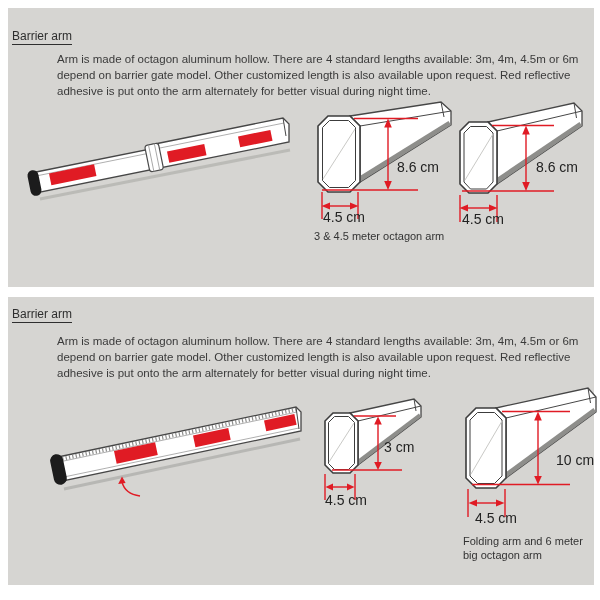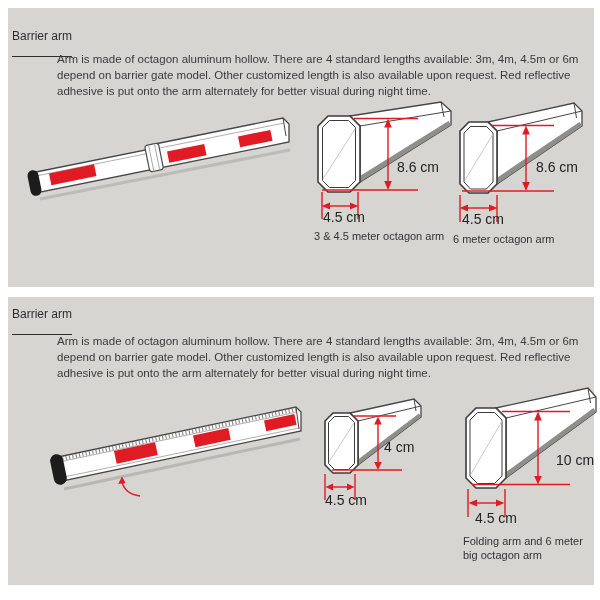--- a/index.html
+++ b/index.html
@@ -6,21 +6,21 @@
     --red:#e01b24;
     --panel-bg:#d6d5d2;
     --ink:#2e2e2e;
   }
   *{margin:0;padding:0;box-sizing:border-box}
   html,body{width:600px;height:600px;background:#fff;overflow:hidden;
     font-family:"Liberation Sans", sans-serif;}
   .page{position:relative;width:600px;height:600px;background:#fff}
   .panel{position:absolute;left:8px;width:586px;background:var(--panel-bg)}
   .heading{position:absolute;left:4px;font-size:12px;color:var(--ink)}
-  .heading span{border-bottom:1px solid currentColor;padding-bottom:13px}
+  .heading span{border-bottom:1px solid currentColor;padding-bottom:1px}
   .para{position:absolute;left:49px;font-size:11.5px;line-height:16px;
     color:#3a3a3a;white-space:pre-line}
   .diagram{position:absolute}
   .dim{position:absolute;font-size:14px;color:#222;white-space:nowrap}
   .caption{position:absolute;font-size:11px;color:#333;line-height:1.3;white-space:pre-line}
   .callout{position:absolute;font-size:10px;color:#1f1f1f;line-height:12.6px;white-space:pre-line}
   svg{display:block}
   .red-line{stroke:var(--red);stroke-width:1.4;fill:none}
   .red-fill{fill:var(--red);stroke:none}
   .outline{fill:#fff;stroke:#464646;stroke-width:1.3}
@@ -107,21 +107,20 @@
         <polygon class="red-fill" points="74,25.5 70.2,34.5 77.8,34.5"></polygon>
         <polygon class="red-fill" points="74,91 70.2,82 77.8,82"></polygon>
         <line class="red-line" x1="8" y1="95" x2="8" y2="122"></line>
         <line class="red-line" x1="45" y1="95" x2="45" y2="122"></line>
         <line class="red-line" x1="13" y1="108" x2="40" y2="108"></line>
         <polygon class="red-fill" points="7.5,108 16,104.4 16,111.6"></polygon>
         <polygon class="red-fill" points="45.5,108 37,104.4 37,111.6"></polygon>
       </svg>
       <div class="dim" style="left:84px;top:59px">8.6 cm</div>
       <div class="dim" style="left:10px;top:111px">4.5 cm</div>
-      <div class="caption" style="left:1px;top:132px;width:138px">6 meter octagon arm</div>
     </div>
   </section>
 
   <section class="panel" style="top:297px;height:288px">
 
     <div class="heading" style="top:10px">
       <span>Barrier arm</span>
     </div>
 
     <div class="para" style="top:36px">Arm is made of octagon aluminum hollow.  There are 4 standard lengths available: 3m, 4m, 4.5m or 6m
@@ -157,21 +156,21 @@
         <line class="red-line" x1="10" y1="87" x2="80" y2="87"></line>
         <line class="red-line" x1="56" y1="39" x2="56" y2="81"></line>
         <polygon class="red-fill" points="56,33.5 52.2,41.5 59.8,41.5"></polygon>
         <polygon class="red-fill" points="56,87 52.2,79 59.8,79"></polygon>
         <line class="red-line" x1="3" y1="91" x2="3" y2="117"></line>
         <line class="red-line" x1="33" y1="91" x2="33" y2="117"></line>
         <line class="red-line" x1="8" y1="104" x2="28" y2="104"></line>
         <polygon class="red-fill" points="3.5,104 11,100.6 11,107.4"></polygon>
         <polygon class="red-fill" points="32.5,104 25,100.6 25,107.4"></polygon>
       </svg>
-      <div class="dim" style="left:62px;top:56px">4 cm</div>
+      <div class="dim" style="left:62px;top:56px">3 cm</div>
       <div class="dim" style="left:3px;top:109px">4.5 cm</div>
     </div>
 
     <div class="diagram" style="left:452px;top:85px;width:142px;height:200px">
       <svg width="142" height="148" viewBox="0 0 142 148">
         <polygon class="outline" points="36,26 128,6 136,15 136,30 46,96 46,36"></polygon>
         <polygon class="dark-band" points="46,96 136,30 133.5,26 43.5,92"></polygon>
         <line class="edge" x1="46" y1="36" x2="136" y2="15"></line>
         <line class="edge" x1="128" y1="6" x2="130.5" y2="21"></line>
         <polygon class="outline-thick" points="16,26 36,26 46,36 46,96 36,106 16,106 6,96 6,36"></polygon>

